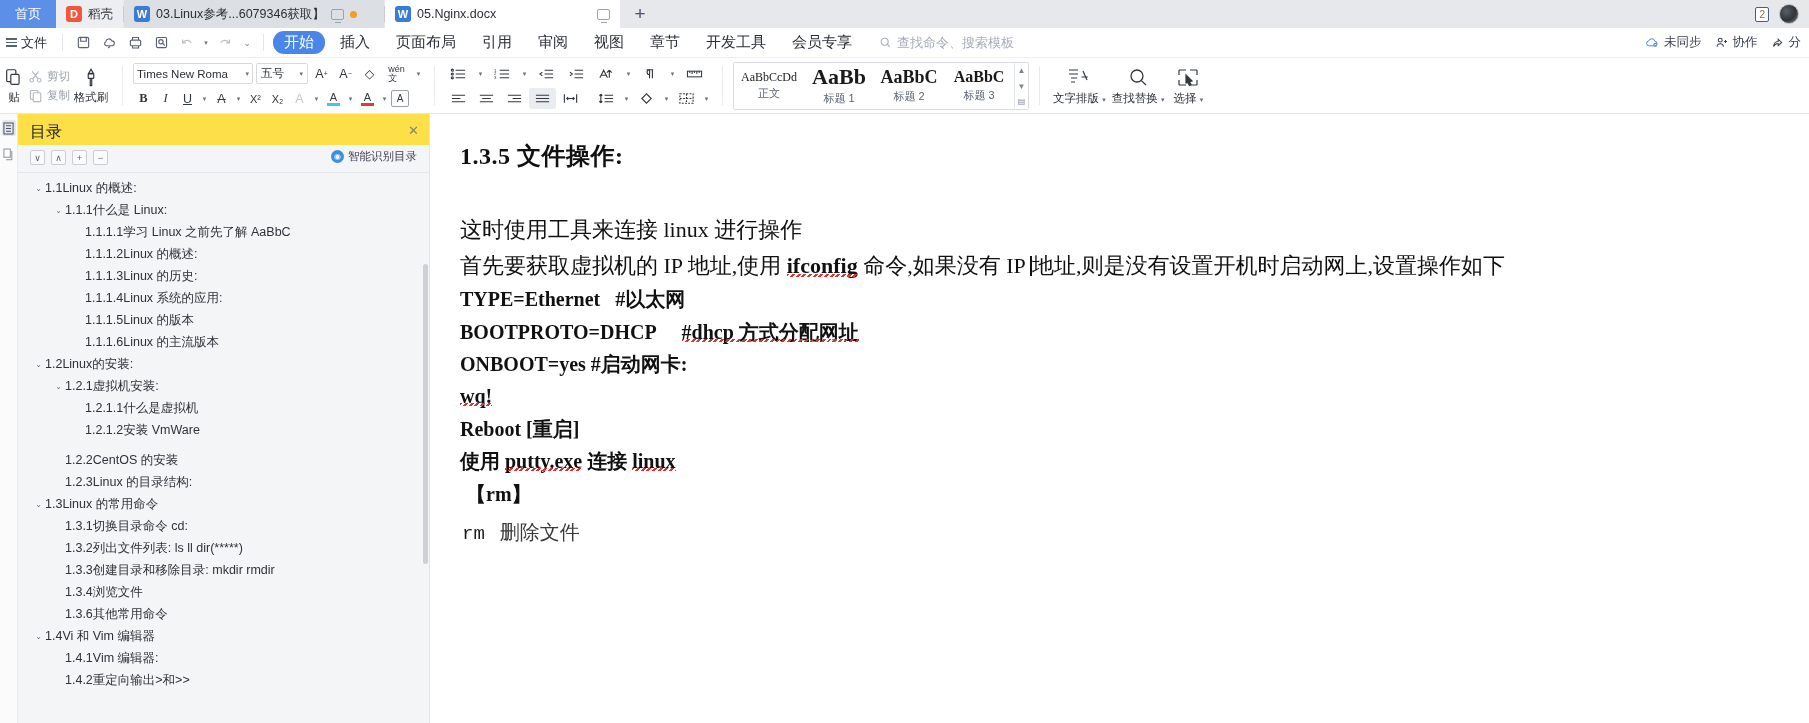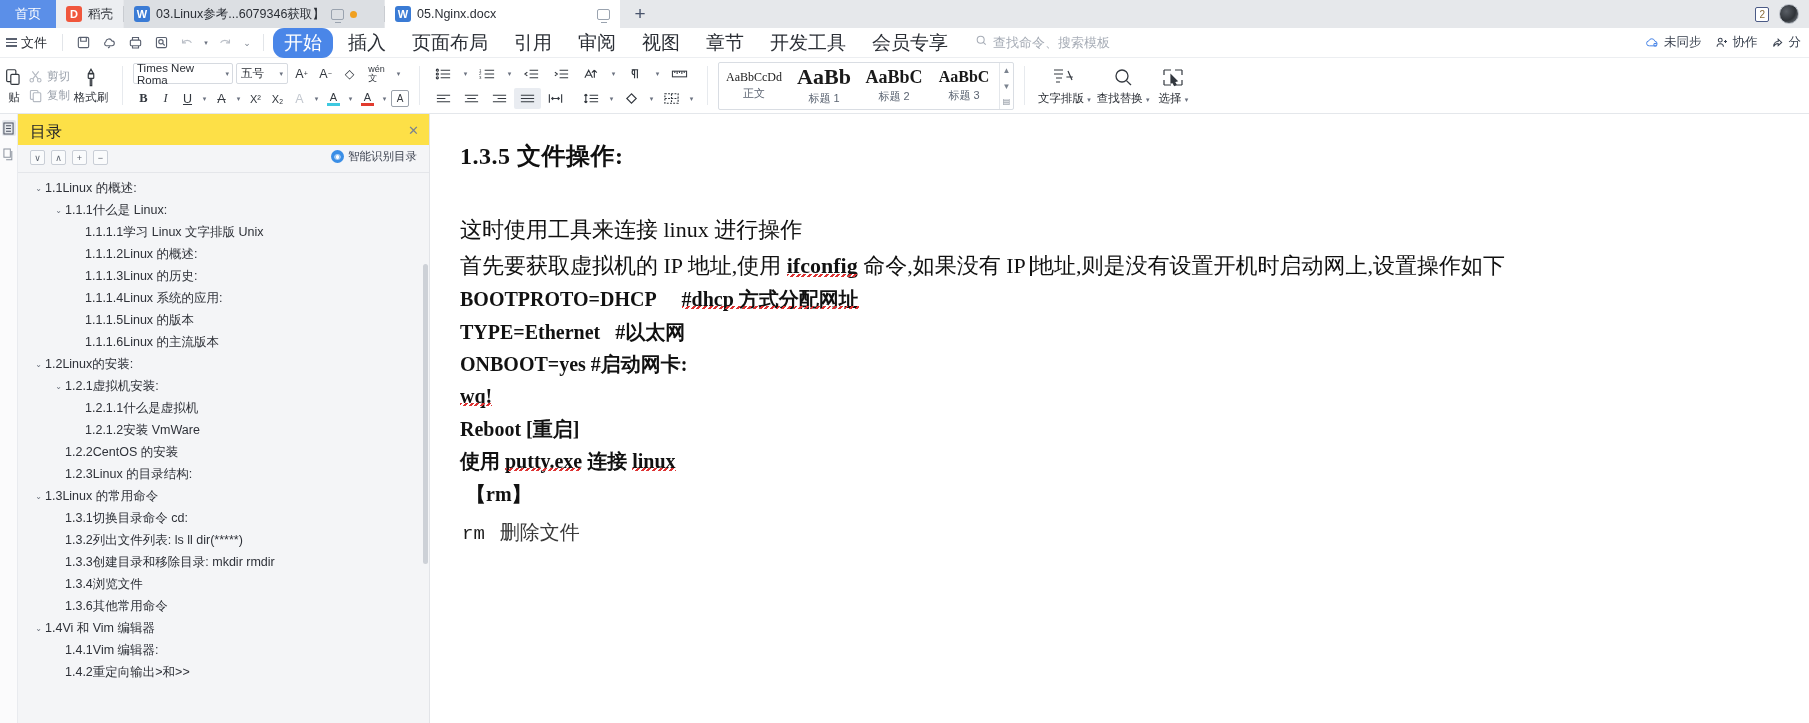--- a/index.html
+++ b/index.html
@@ -87,26 +87,26 @@
     font-size: 13px;
     border-bottom: 1px solid #eceef1;
   }
   .menu-file { display:flex; align-items:center; gap:4px; padding: 0 8px 0 4px; color:#2b2f36;}
   .hamburger { display:inline-block; width:11px; }
   .hamburger i { display:block; height:1.4px; background:#5a6170; margin:2.2px 0; }
   .vline { width:1px; height:17px; background:#e2e5e9; margin: 0 7px; }
   .qicon { width: 26px; height: 22px; display:flex; align-items:center; justify-content:center; color:#5a6170; }
   .qicon svg { display:block; }
   .ribtab {
-    padding: 2px 11px; font-size:19px; color:#2b2f36; border-radius: 11px;
+    padding: 2px 11px; font-size:15px; color:#2b2f36; border-radius: 11px;
     margin: 0 2px; white-space: nowrap;
   }
   .ribtab.active { background:#4a86e8; color:#fff; }
   .menu-search {
-    display:flex; gap:5px; margin-left: 14px;
+    display:flex; align-items:center; gap:5px; margin-left: 14px;
     color:#a6acb6; font-size:13px; white-space:nowrap;
   }
   .menubar-right { margin-left:auto; display:flex; align-items:center; gap:13px; padding-right:8px; font-size:12.5px; color:#3c4椒; }
   .mbr-item { display:flex; align-items:center; gap:4px; color:#3a4250; white-space:nowrap; }
 
   
   .ribbon {
     height: 56px; background:#ffffff; display:flex; align-items:stretch;
     border-bottom: 1px solid #e4e7eb; overflow: hidden; padding-left: 0px;
   }
@@ -114,21 +114,21 @@
   .rib-sep { width:1px; background:#e7eaee; margin: 8px 4px; }
   .btn-big {
     display:flex; flex-direction:column; align-items:center; justify-content:center;
     min-width: 42px; font-size: 11.5px; color:#2b2f36; gap:1px; padding: 0 3px;
   }
   .btn-big .lbl { font-size:11.5px; white-space:nowrap; }
   .stack-small { display:flex; flex-direction:column; justify-content:center; gap:4px; }
   .btn-sm { display:flex; align-items:center; gap:4px; font-size:11.5px; color:#9ba1ab; white-space:nowrap; }
   .fontrow { display:flex; align-items:center; gap:3px; }
   .fontname {
-    width: 100px; height:21px; border:1px solid #d6dae0; border-radius:2px;
+    width: 120px; height:21px; border:1px solid #d6dae0; border-radius:2px;
     display:flex; align-items:center; padding: 0 3px; font-size:11.5px;
     background:#fff; color:#2b2f36; justify-content: space-between;
   }
   .fontsize {
     width: 52px; height:21px; border:1px solid #d6dae0; border-radius:2px;
     display:flex; align-items:center; padding: 0 4px; font-size:11.5px;
     background:#fff; color:#2b2f36; justify-content: space-between;
   }
   .fmtrow { display:flex; align-items:center; gap:1px; margin-top:4px; }
   .ibtn {
@@ -688,21 +688,21 @@
         <div class="tnode" style="padding-left: 14px;">
           <span class="chev">⌄</span>
           <span>1.1Linux 的概述:</span>
         </div>
         <div class="tnode" style="padding-left: 34px;">
           <span class="chev">⌄</span>
           <span>1.1.1什么是 Linux:</span>
         </div>
         <div class="tnode" style="padding-left: 54px;">
           <span class="chev"></span>
-          <span>1.1.1.1学习 Linux 文字排版 Unix</span>
+          <span>1.1.1.1学习 Linux 之前先了解 AaBbC</span>
         </div>
         <div class="tnode" style="padding-left: 54px;">
           <span class="chev"></span>
           <span>1.1.1.2Linux 的概述:</span>
         </div>
         <div class="tnode" style="padding-left: 54px;">
           <span class="chev"></span>
           <span>1.1.1.3Linux 的历史:</span>
         </div>
         <div class="tnode" style="padding-left: 54px;">
@@ -726,21 +726,21 @@
           <span>1.2.1虚拟机安装:</span>
         </div>
         <div class="tnode" style="padding-left: 54px;">
           <span class="chev"></span>
           <span>1.2.1.1什么是虚拟机</span>
         </div>
         <div class="tnode" style="padding-left: 54px;">
           <span class="chev"></span>
           <span>1.2.1.2安装 VmWare</span>
         </div>
-        <div class="tnode" style="padding-left: 34px;">
+        <div class="tnode" style="padding-left: 34px; margin-top: 8px;">
           <span class="chev"></span>
           <span>1.2.2CentOS 的安装</span>
         </div>
         <div class="tnode" style="padding-left: 34px;">
           <span class="chev"></span>
           <span>1.2.3Linux 的目录结构:</span>
         </div>
         <div class="tnode" style="padding-left: 14px;">
           <span class="chev">⌄</span>
           <span>1.3Linux 的常用命令</span>
@@ -780,22 +780,22 @@
       </div>
     <div class="nav-scroll"></div>
   </div>
 
   <div class="docwrap">
     <div class="page">
       <div class="h-title">1.3.5  文件操作:</div>
       <div class="body-block">
         <div class="pline big"><span>这时使用工具来连接 linux 进行操作</span></div>
         <div class="pline big"><span>首先要获取虚拟机的 IP 地址,使用 </span><span class="sq" style="font-weight:bold">ifconfig</span><span> 命令,如果没有 IP </span><span class="cursor"></span><span>地址,则是没有设置开机时启动网上,设置操作如下</span></div>
+        <div class="pline b"><span>TYPE=Ethernet</span>&nbsp;&nbsp;&nbsp;<span>#以太网</span></div>
         <div class="pline b"><span>BOOTPROTO=DHCP</span>&nbsp;&nbsp;&nbsp;&nbsp;&nbsp;<span class="sq">#dhcp 方式分配网址</span></div>
-        <div class="pline b"><span>TYPE=Ethernet</span>&nbsp;&nbsp;&nbsp;<span>#以太网</span></div>
         <div class="pline b"><span>ONBOOT=yes #启动网卡:</span></div>
         <div class="pline b"><span class="sq">wq!</span></div>
         <div class="pline b"><span>Reboot [重启]</span></div>
         <div class="pline b"><span>使用 </span><span class="sq">putty.exe</span><span> 连接 </span><span class="sq">linux</span></div>
         <div class="pline b" style="padding-left:6px"><span>【rm】</span></div>
         <div class="pline" style="padding-left:2px;margin-top:6px"><span class="mono">rm</span>&nbsp;&nbsp;&nbsp;<span class="gray-cn">删除文件</span></div>
       </div>
     </div>
   </div>
 </div>

